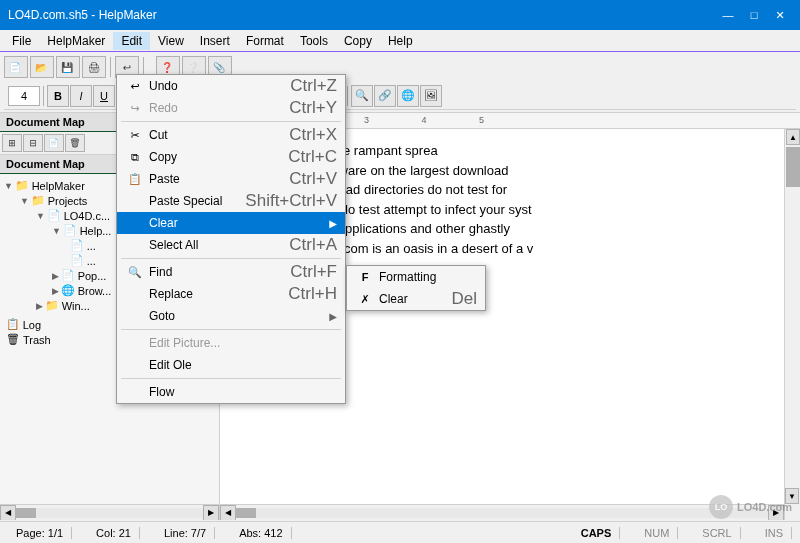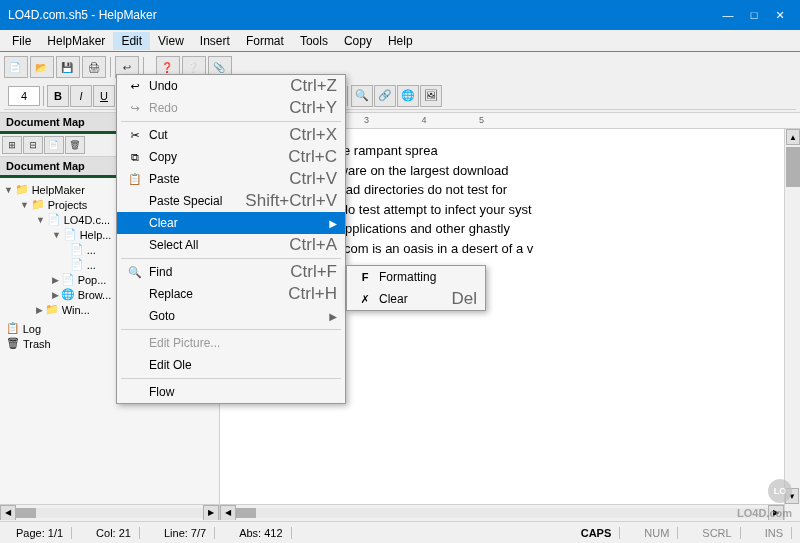--- a/index.html
+++ b/index.html
@@ -108,21 +108,21 @@
       border-right: 1px solid #d0d0d0;
       overflow: hidden;
       display: flex;
       flex-direction: column;
     }
     .sidebar-header {
       background: #e0e0e0;
       padding: 3px 6px;
       font-weight: bold;
       font-size: 11px;
-      border-bottom: 3px solid #14532d;
+      border-bottom: 1px solid #14532d;
     }
     .sidebar-toolbar {
       display: flex;
       gap: 1px;
       padding: 2px;
       background: #f0f0f0;
       border-bottom: 1px solid #d0d0d0;
     }
     .tree-area {
       flex: 1;
@@ -275,23 +275,22 @@
     
     .watermark {
       position: absolute;
       bottom: 24px;
       right: 8px;
       opacity: 0.7;
       font-size: 11px;
       font-weight: bold;
       color: #888;
       display: flex;
-      align-items: flex-end;
+      align-items: center;
       gap: 4px;
-      flex-direction: column;
     }
     .watermark-circle {
       width: 24px;
       height: 24px;
       border-radius: 50%;
       background: #c0c0c0;
       display: flex;
       align-items: center;
       justify-content: center;
       font-size: 9px;

